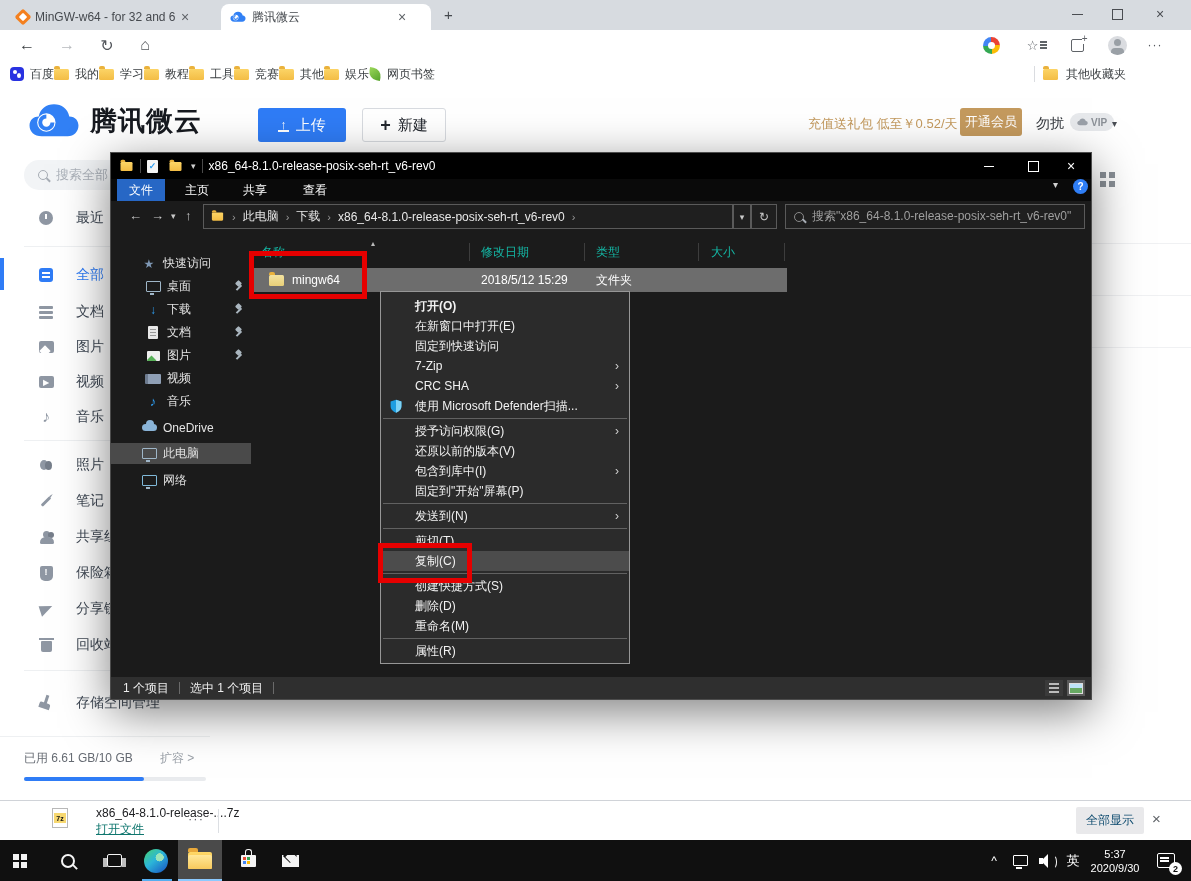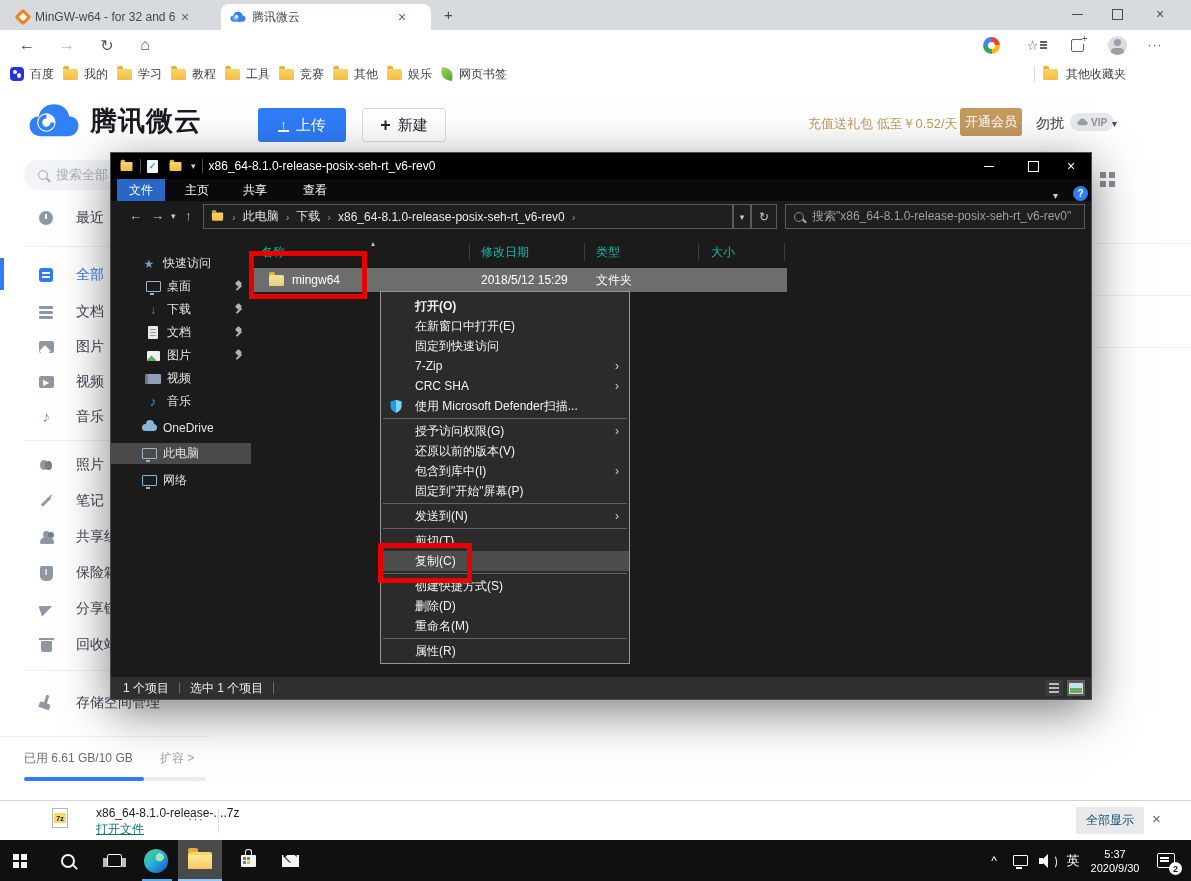--- a/index.html
+++ b/index.html
@@ -22,21 +22,21 @@
   .lock::before{content:"";position:absolute;left:0.5px;top:-4px;width:4px;height:4px;border:1.2px solid #5f6368;border-bottom:none;border-radius:3px 3px 0 0}
   .gcirc{width:17px;height:17px;border-radius:50%;background:conic-gradient(#ea4335 0 25%,#fbbc05 25% 50%,#34a853 50% 75%,#4285f4 75% 100%);position:relative}
   .gcirc::before{content:"";position:absolute;left:5px;top:5px;width:7px;height:7px;border-radius:50%;background:#fff}
   .avatar{width:19px;height:19px;border-radius:50%;background:#dadce0;position:relative;overflow:hidden}
   .avatar::before{content:"";position:absolute;left:6px;top:3px;width:7px;height:7px;border-radius:50%;background:#9aa0a6}
   .avatar::after{content:"";position:absolute;left:3px;top:12px;width:13px;height:8px;border-radius:6px;background:#9aa0a6}
   .bars{width:7px;height:2px;background:#5f6368;box-shadow:0 3px 0 #5f6368,0 6px 0 #5f6368;margin-top:-6px}
   .coll{width:11px;height:11px;border:1.5px solid #5f6368;border-radius:2px;position:relative}
   .coll::after{content:"+";position:absolute;right:-5px;top:-7px;font-size:10px;color:#5f6368;background:#fff}
   #bookbar{position:absolute;left:0;top:60px;width:1140px;height:28px;background:#fff;border-bottom:1px solid #ececec;display:flex;align-items:center;font-size:12px;color:#3c4043}
-  .bk{display:flex;align-items:center;gap:6px;margin-left:9px;white-space:nowrap}
+  .bk{display:flex;align-items:center;gap:6px;margin-left:0;white-space:nowrap}
   .fold{position:relative;width:15px;height:11px;background:linear-gradient(#fcd466,#f3bd45);border-radius:1.5px;flex:0 0 auto}
   .fold::before{content:"";position:absolute;top:-3px;left:0;width:6px;height:3px;background:#eab23c;border-radius:2px 2px 0 0}
   .baidu{width:14px;height:14px;border-radius:4px;background:#2932e1;position:relative}
   .baidu::before{content:"";position:absolute;left:3px;top:3px;width:4px;height:4px;background:#fff;border-radius:50%}
   .baidu::after{content:"";position:absolute;left:7px;top:6px;width:4px;height:5px;background:#fff;border-radius:50%}
   .leaf{width:12px;height:12px;background:linear-gradient(135deg,#9bd75a,#56a32b);border-radius:0 70% 0 70%;transform:rotate(10deg)}
 
   
   #wpage{position:absolute;left:0;top:88px;width:1191px;height:712px;background:#fff}
   #wlogo-text{font-size:27px;font-weight:bold;color:#171a20;letter-spacing:1px}
@@ -86,21 +86,21 @@
   .rline{position:absolute;height:1px;background:#f0f1f3}
 
   
   #explorer{position:absolute;left:110px;top:152px;width:982px;height:548px;background:#1b1b1b;border:1px solid #4c4c4c;box-sizing:border-box;box-shadow:0 12px 44px rgba(0,0,0,.5);z-index:30;color:#e8e8e8;font-size:12px}
   #etitle{position:absolute;left:0;top:0;width:100%;height:26px;background:#000;display:flex;align-items:center}
   .qat-sep{width:1px;height:14px;background:#4a4a4a;margin:0 6px}
   .checkdoc{width:11px;height:13px;background:#f5f5f5;border-radius:1px;color:#2e9df0;font-size:9px;font-weight:bold;display:flex;align-items:center;justify-content:center}
   .ewinbtn{position:absolute;top:0;width:44px;height:26px;display:flex;align-items:center;justify-content:center;color:#fff}
   .emini{width:10px;height:1px;background:#fff}
   .erest{width:9px;height:9px;border:1px solid #fff}
-  #eribbon{position:absolute;left:0;top:26px;width:100%;height:22px;background:#0a0a0a;display:flex;align-items:flex-end}
+  #eribbon{position:absolute;left:0;top:26px;width:100%;height:22px;background:#0a0a0a;display:flex;align-items:flex-start}
   .rtab{padding:0 12px;height:22px;display:flex;align-items:center;color:#fff}
   .rtab.file{background:#2767c5;margin-left:6px}
   .helpc{width:15px;height:15px;border-radius:50%;background:#2f7ef6;color:#fff;font-size:10px;font-weight:bold;display:flex;align-items:center;justify-content:center}
   #eaddr{position:absolute;left:0;top:48px;width:100%;height:32px;background:#1b1b1b}
   .abtn{position:absolute;top:7px;color:#c9c9c9;font-size:13px}
   .dbox{position:absolute;top:3px;height:25px;background:#1f1f1f;border:1px solid #5a5a5a;box-sizing:border-box;display:flex;align-items:center}
   .crumb-sep{color:#9a9a9a;margin:0 7px;font-size:11px}
   #enav{position:absolute;left:0;top:80px;width:140px;height:446px}
   .erow{position:absolute;left:0;width:140px;height:21px;display:flex;align-items:center;color:#e4e4e4}
   .erow .eic{width:16px;margin-left:30px;margin-right:6px;display:flex;justify-content:center;align-items:center}

